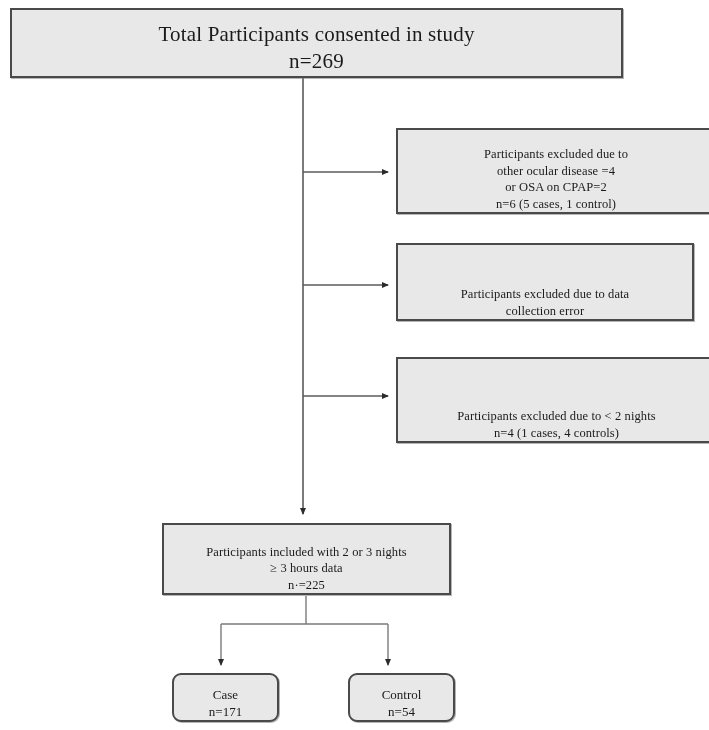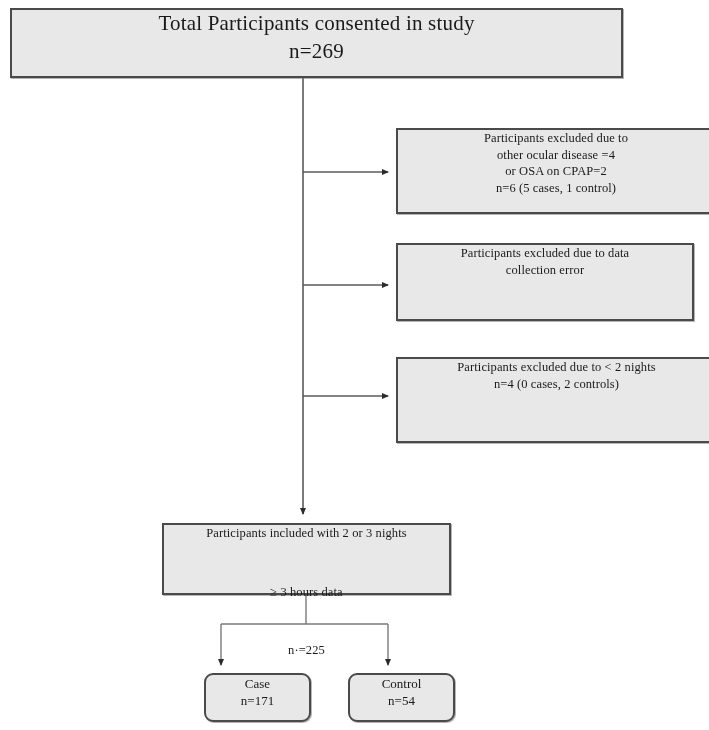--- a/index.html
+++ b/index.html
@@ -27,21 +27,21 @@
     pointer-events: none;
   }
   .node {
     position: absolute;
     box-sizing: border-box;
     background: #e8e8e8;
     border: 2px solid #4a4a4a;
     display: flex;
     flex-direction: column;
     align-items: center;
-    justify-content: flex-start;
+    justify-content: flex-end;
     text-align: center;
     color: #1a1a1a;
     box-shadow: 1px 1px 0 rgba(120,120,120,0.55);
   }
   .node .line {
     display: block;
     white-space: nowrap;
     line-height: 1.32;
   }
   .node-title {
@@ -53,22 +53,22 @@
     letter-spacing: 0.1px;
   }
   .node-leaf {
     font-size: 13px;
     border-radius: 9px;
   }
   #node-total { left: 10px;  top: 8px;   width: 613px; height: 70px; }
   #node-excl-1 { left: 396px; top: 128px; width: 320px; height: 86px; }
   #node-excl-2 { left: 396px; top: 243px; width: 298px; height: 78px; }
   #node-excl-3 { left: 396px; top: 357px; width: 321px; height: 86px; }
-  #node-included { left: 162px; top: 523px; width: 289px; height: 72px; gap: 42px; }
-  #node-case    { left: 172px; top: 673px; width: 107px; height: 49px; margin-left: 32px; }
+  #node-included { left: 162px; top: 523px; width: 289px; height: 72px; }
+  #node-case    { left: 172px; top: 673px; width: 107px; height: 49px; }
   #node-control { left: 348px; top: 673px; width: 107px; height: 49px; }
 </style>
 </head>
 <body>
 
 <div id="flowchart">
 
   <svg id="edges" viewBox="0 0 709 730" width="709" height="730" xmlns="http://www.w3.org/2000/svg">
     <defs>
       <marker id="arrowhead" markerWidth="7" markerHeight="7" refX="6" refY="3" orient="auto" markerUnits="userSpaceOnUse">
@@ -105,21 +105,21 @@
     <span class="line">n=6 (5 cases, 1 control)</span>
   </div>
 
   <div class="node node-body" id="node-excl-2">
     <span class="line">Participants excluded due to data</span>
     <span class="line">collection error</span>
   </div>
 
   <div class="node node-body" id="node-excl-3">
     <span class="line">Participants excluded due to &lt; 2 nights</span>
-    <span class="line">n=4 (0 cases, 2 controls)</span>
+    <span class="line">n=4 (1 cases, 4 controls)</span>
   </div>
 
   <div class="node node-body" id="node-included">
     <span class="line">Participants included with 2 or 3 nights</span>
     <span class="line">≥ 3 hours data</span>
     <span class="line">n·=225</span>
   </div>
 
   <div class="node node-leaf" id="node-case">
     <span class="line">Case</span>

